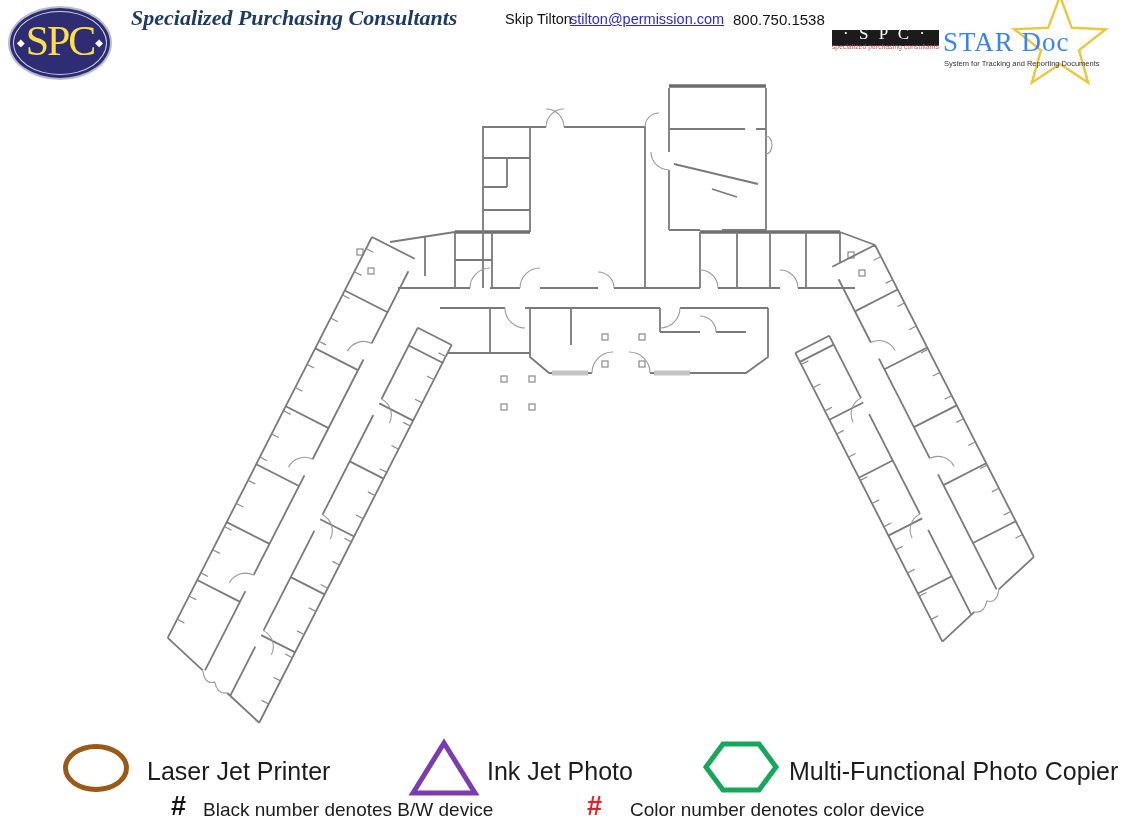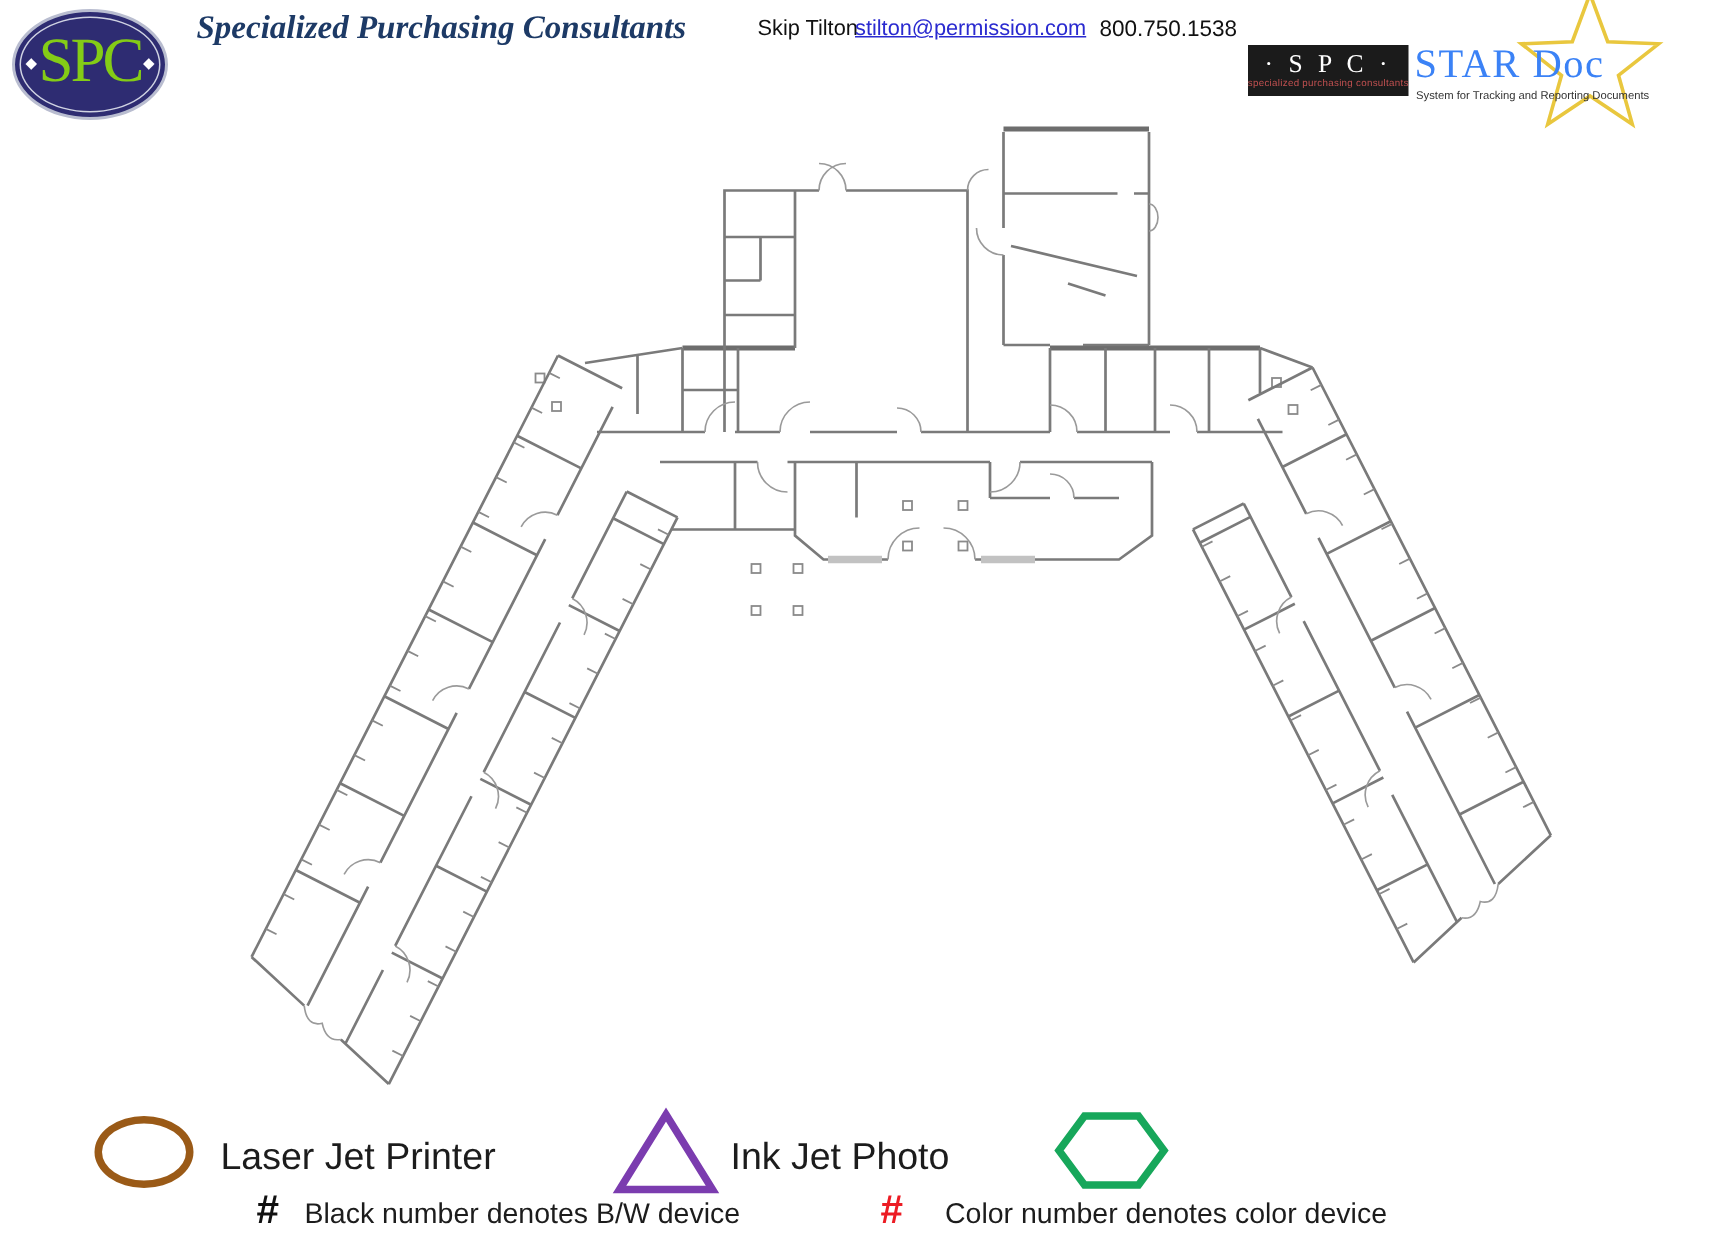--- a/index.html
+++ b/index.html
@@ -5,35 +5,35 @@
   * { margin:0; padding:0; box-sizing:border-box; }
   body { background:#ffffff; }
   .page { position:relative; width:1140px; height:828px; background:#ffffff; overflow:hidden;
           font-family:"Liberation Sans", sans-serif; }
 
   
   .spc-logo { position:absolute; left:8px; top:6px; width:104px; height:74px;
     background:#2e2c72; border:2px solid #b9bdd0; border-radius:50%;
     display:flex; align-items:center; justify-content:center; }
   .spc-logo::before { content:""; position:absolute; inset:3px; border:1.5px solid #cfd2e2; border-radius:50%; }
-  .spc-logo-text { color:#84cc16; font-family:"Liberation Serif", serif; font-size:42px; line-height:1;
+  .spc-logo-text { color:#fde047; font-family:"Liberation Serif", serif; font-size:42px; line-height:1;
     letter-spacing:-2px; padding-bottom:4px; }
   .spc-logo-diamond { color:#ffffff; font-size:10px; line-height:1; margin:0 1px; }
 
   .company-title { position:absolute; left:131px; top:5px; font-family:"Liberation Serif", serif;
     font-weight:bold; font-style:italic; font-size:22px; color:#1d3a66; }
   .contact-name  { position:absolute; left:505px; top:11px; font-size:14.5px; color:#111; }
   .contact-email { position:absolute; left:570px; top:11px; font-size:14.5px; color:#2a2ad0;
     text-decoration:underline; cursor:pointer; }
   .contact-phone { position:absolute; left:733px; top:11px; font-size:15px; color:#111; }
   .notice { position:absolute; left:305px; top:45px; font-size:15.5px; font-weight:bold; font-style:italic;
     color:#e21b1b; text-decoration:underline; }
 
   .star-svg { position:absolute; left:990px; top:0; }
-  .stardoc-box { position:absolute; left:832px; top:30px; width:107px; height:34px; background:#1b1b1b;
+  .stardoc-box { position:absolute; left:832px; top:30px; width:107px; height:16px; background:#1b1b1b;
     display:flex; flex-direction:column; align-items:center; justify-content:center; }
   .stardoc-box-label { color:#fff; font-family:"Liberation Serif", serif; font-size:17px; letter-spacing:3px;
     line-height:1; }
   .stardoc-box-sub { color:#c05050; font-size:6.5px; letter-spacing:0.2px; line-height:1; margin-top:2px;
     white-space:nowrap; }
   .stardoc-title { position:absolute; left:943px; top:27px; font-family:"Liberation Serif", serif;
     font-size:27px; letter-spacing:1px; color:#3b82f6; }
   .stardoc-tagline { position:absolute; left:944px; top:59px; font-size:7.5px; color:#333; white-space:nowrap; }
 
   
@@ -158,19 +158,20 @@
   <div class="legend-label" style="left:147px; top:757px;">Laser Jet Printer</div>
 
   <svg class="sym-svg" style="left:408px; top:738px;" width="72" height="60">
     <polygon points="36,5 67,55 5,55" fill="none" stroke="#7b3caf" stroke-width="5"></polygon>
   </svg>
   <div class="legend-label" style="left:487px; top:757px;">Ink Jet Photo</div>
 
   <svg class="sym-svg" style="left:702px; top:740px;" width="78" height="54">
     <polygon points="21,4 57,4 74,27 57,50 21,50 4,27" fill="none" stroke="#17a75b" stroke-width="5"></polygon>
   </svg>
+  <div class="legend-label" style="left:789px; top:757px;">Multi-Functional Photo Copier</div>
 
   <div class="hash" style="left:171px; top:791px;">#</div>
   <div class="note-label" style="left:203px; top:799px;text-align:right;">Black number denotes B/W device</div>
   <div class="hash red" style="left:587px; top:791px;">#</div>
   <div class="note-label" style="left:630px; top:799px;">Color number denotes color device</div>
 
 </div>
 
 </body></html>

